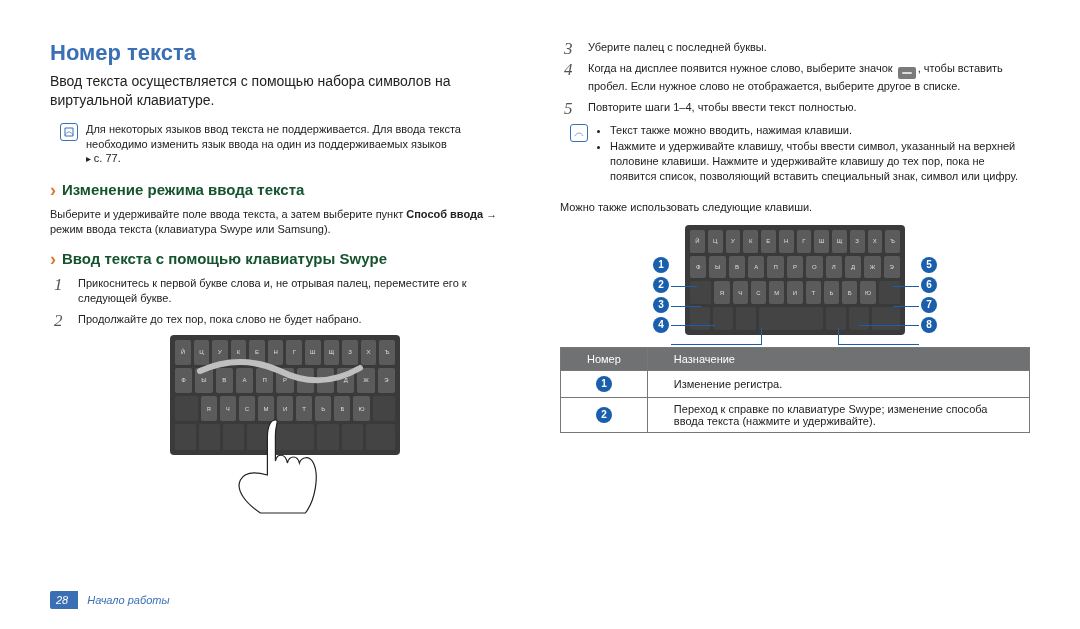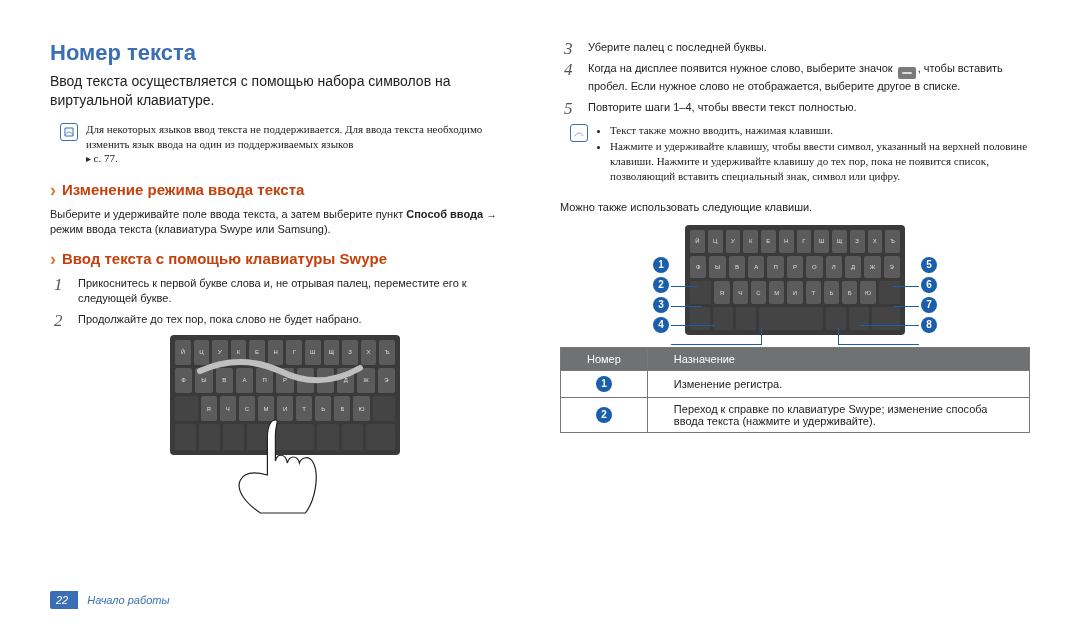--- a/index.html
+++ b/index.html
@@ -31,21 +31,20 @@
   .intro {
     font-size: 14px;
     line-height: 1.35;
     margin-bottom: 12px;
   }
   .note-box {
     display: flex;
     align-items: flex-start;
     gap: 8px;
     margin: 8px 0 14px 10px;
-    font-family: Liberation Serif, serif;
   }
   .note-icon {
     width: 18px;
     height: 18px;
     border: 1.5px solid #3a6fb5;
     border-radius: 3px;
     display: flex;
     align-items: center;
     justify-content: center;
     flex-shrink: 0;
@@ -57,21 +56,21 @@
     line-height: 1.35;
   }
   .note-text ul {
     list-style: disc;
     padding-left: 14px;
   }
   .note-text li { margin-bottom: 2px; }
   .xref { font-weight: normal; }
   .xref::before { content: "\25B8\00a0"; font-size: 10px; }
   .section-head {
-    color: #c2410c;
+    color: #14532d;
     font-size: 15px;
     font-weight: bold;
     margin: 12px 0 6px 0;
   }
   .section-head::before {
     content: "\203A";
     color: #d97a2a;
     font-size: 18px;
     font-weight: bold;
     margin-right: 6px;
@@ -615,15 +614,15 @@
               <div class="num-badge">2</div>
             </td>
           <td>Переход к справке по клавиатуре Swype; изменение способа ввода текста (нажмите и удерживайте).</td>
         </tr>
       </tbody>
     </table>
   </div>
 </div>
 
 <div class="footer">
-  <span class="pg">22</span>
+  <span class="pg">28</span>
   <span class="chap">Начало работы</span>
 </div>
 
 </body></html>

